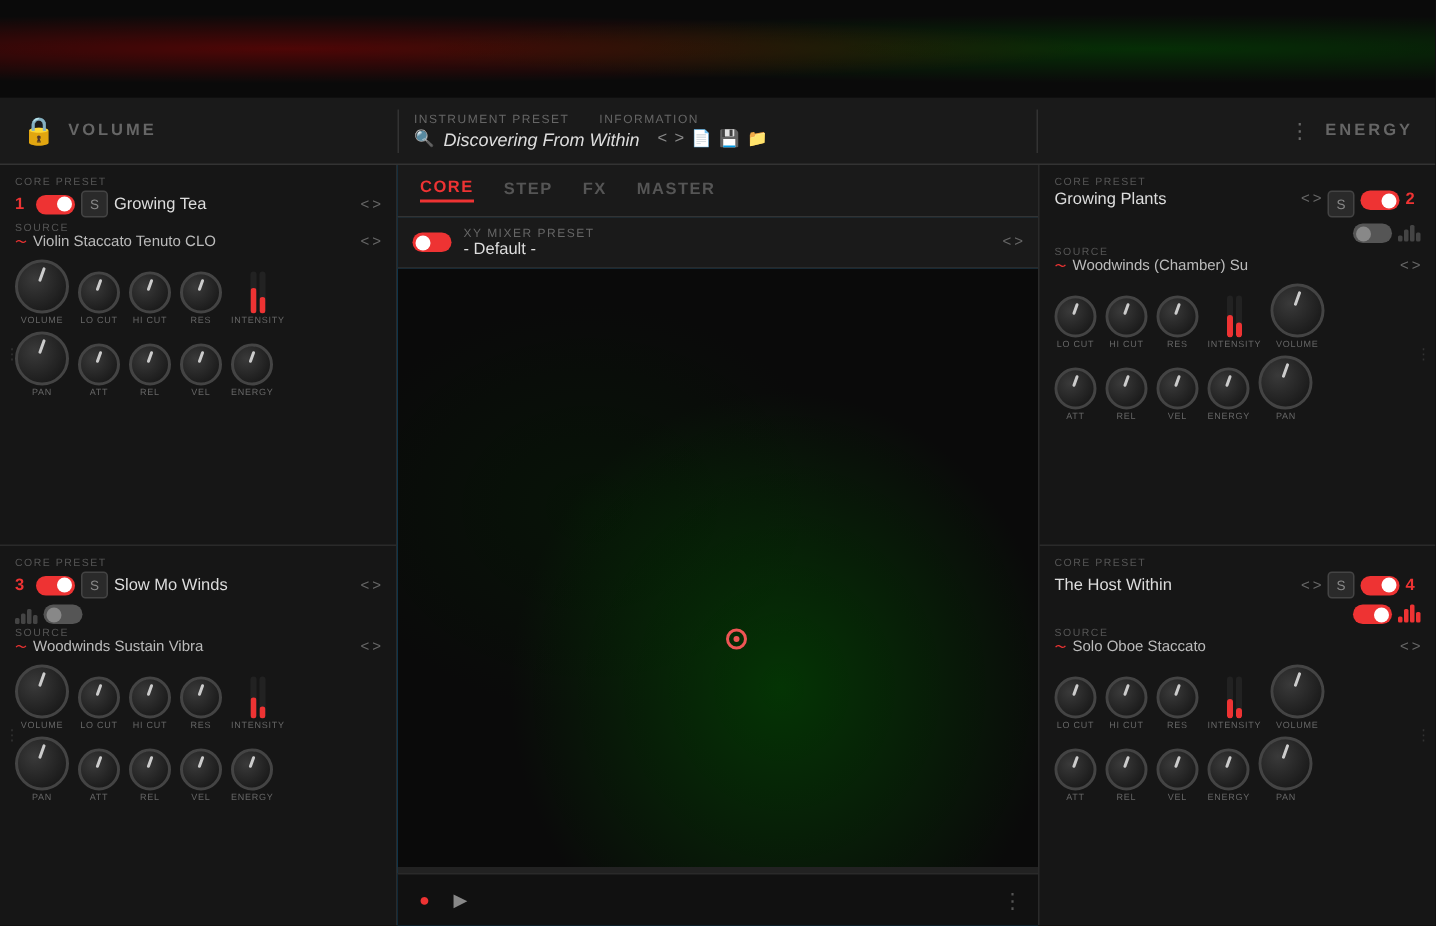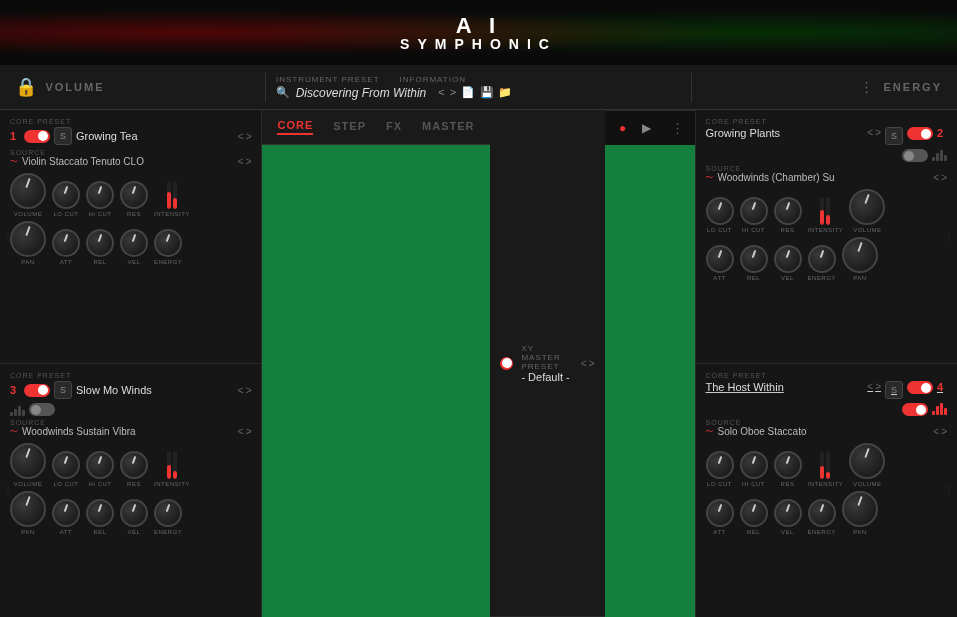--- a/index.html
+++ b/index.html
@@ -294,22 +294,23 @@
       position: absolute;
       bottom: 0;
       width: 100%;
       background: #e33;
       border-radius: 2px;
     }
 
     
     .center-panel {
       flex: 1;
-      background: #15803d;
-      display: flex;
+      background: #0369a1;
+      display: flex;
+      flex-direction: column;
     }
 
     
     .tabs-row {
       display: flex;
       background: #1a1a1a;
       border-bottom: 1px solid #333;
       height: 35px;
       align-items: center;
       padding: 0 15px;
@@ -474,24 +475,20 @@
       width: 3px;
       background: #e33;
       border-radius: 1px;
     }
   </style>
 </head>
 <body>
 
 <div class="header">
   <div class="header-bg"></div>
-  <div class="logo-text">
-    <div class="logo-ai">A  I</div>
-    <div class="logo-symphonic">SYMPHONIC</div>
-  </div>
 </div>
 
 <div class="toolbar">
   <div class="toolbar-left">
     <span class="latch-icon">🔒</span>
     <span class="latch-label">VOLUME</span>
   </div>
   <div class="toolbar-center">
     <div class="toolbar-center-top">
       <span class="toolbar-section-label">INSTRUMENT PRESET</span>
@@ -689,21 +686,21 @@
     <div class="tabs-row">
       <span class="tab active">CORE</span>
       <span class="tab">STEP</span>
       <span class="tab">FX</span>
       <span class="tab">MASTER</span>
     </div>
 
     <div class="xy-section">
       <div class="xy-toggle"></div>
       <div style="display:flex;flex-direction:column;">
-        <span class="xy-label">XY MASTER PRESET</span>
+        <span class="xy-label">XY MIXER PRESET</span>
         <span class="xy-preset-name">- Default -</span>
       </div>
       <div class="nav-arrows" style="margin-left:auto;">
         <span>&lt;</span>
         <span>&gt;</span>
       </div>
     </div>
 
     <div class="xy-canvas">
       <div class="xy-bg"></div>
@@ -803,21 +800,21 @@
         <div class="knob-group">
           <div class="knob large"></div>
           <span class="knob-label">PAN</span>
         </div>
       </div>
     </div>
 
     <div class="inst-half">
       <span class="side-dots">⋮</span>
       <div class="core-preset-label">CORE PRESET</div>
-      <div style="display:flex;gap:4px;margin-bottom:4px;text-decoration:underline;">
+      <div style="display:flex;align-items:center;gap:4px;margin-bottom:4px;">
         <span class="preset-name-text">The Host Within</span>
         <div class="nav-arrows">
           <span>&lt;</span>
           <span>&gt;</span>
         </div>
         <div class="s-btn">S</div>
         <div class="toggle-switch"></div>
         <span class="num-badge">4</span>
       </div>
 

